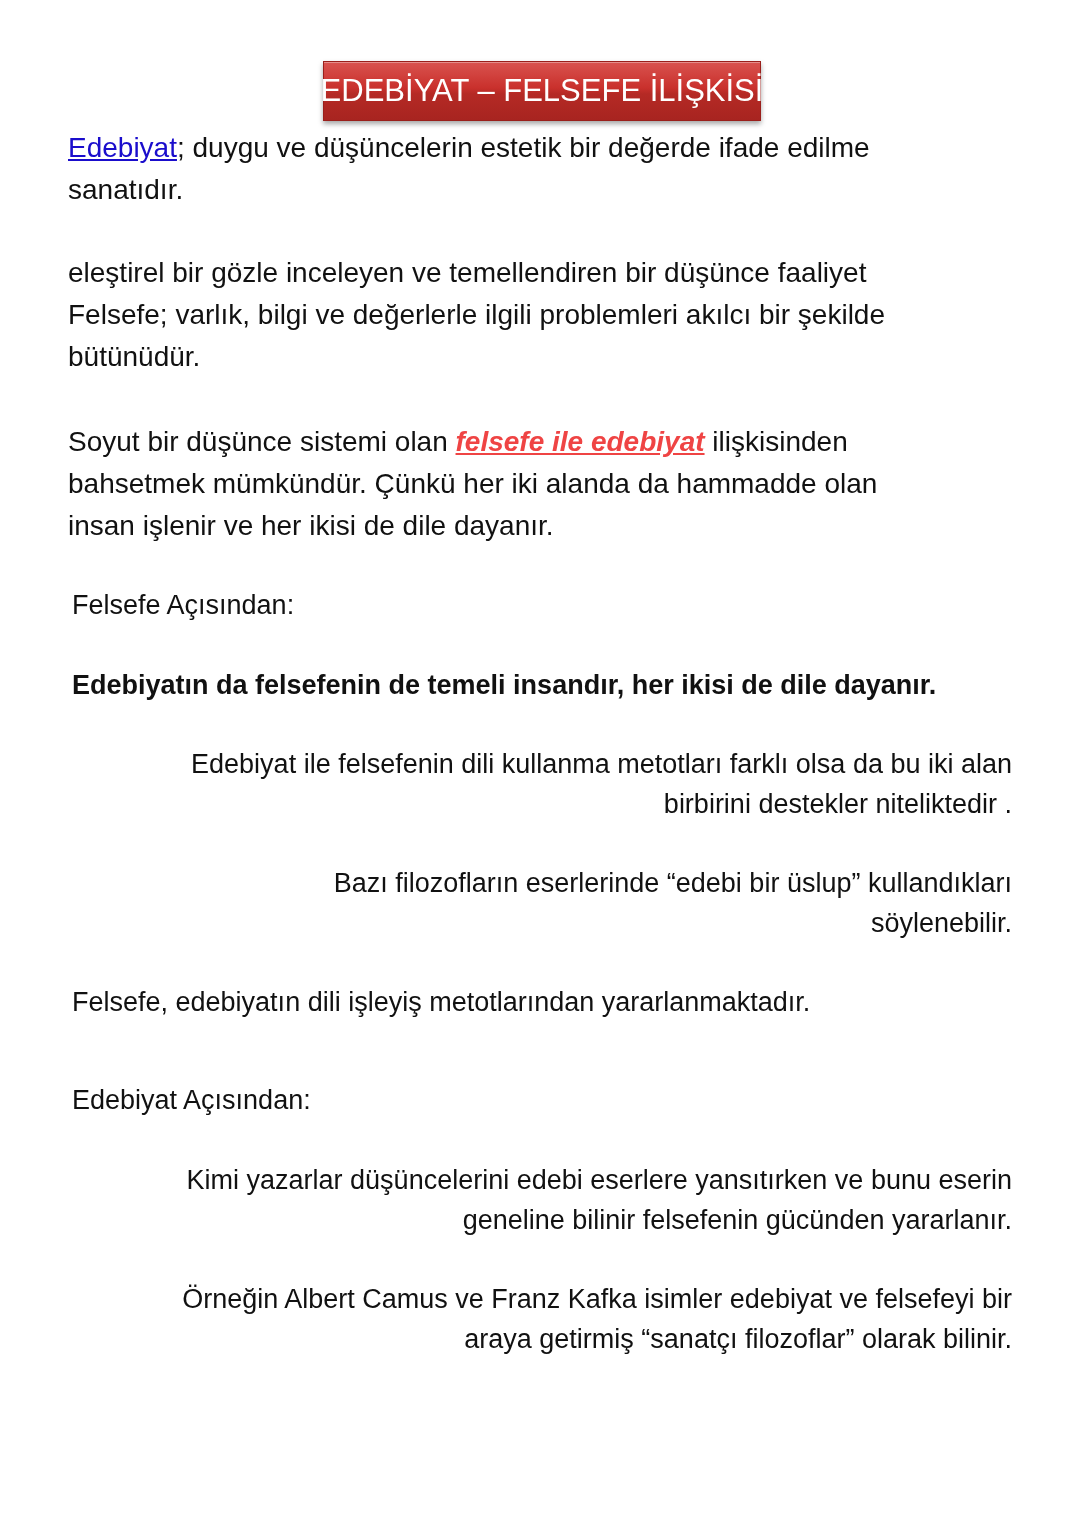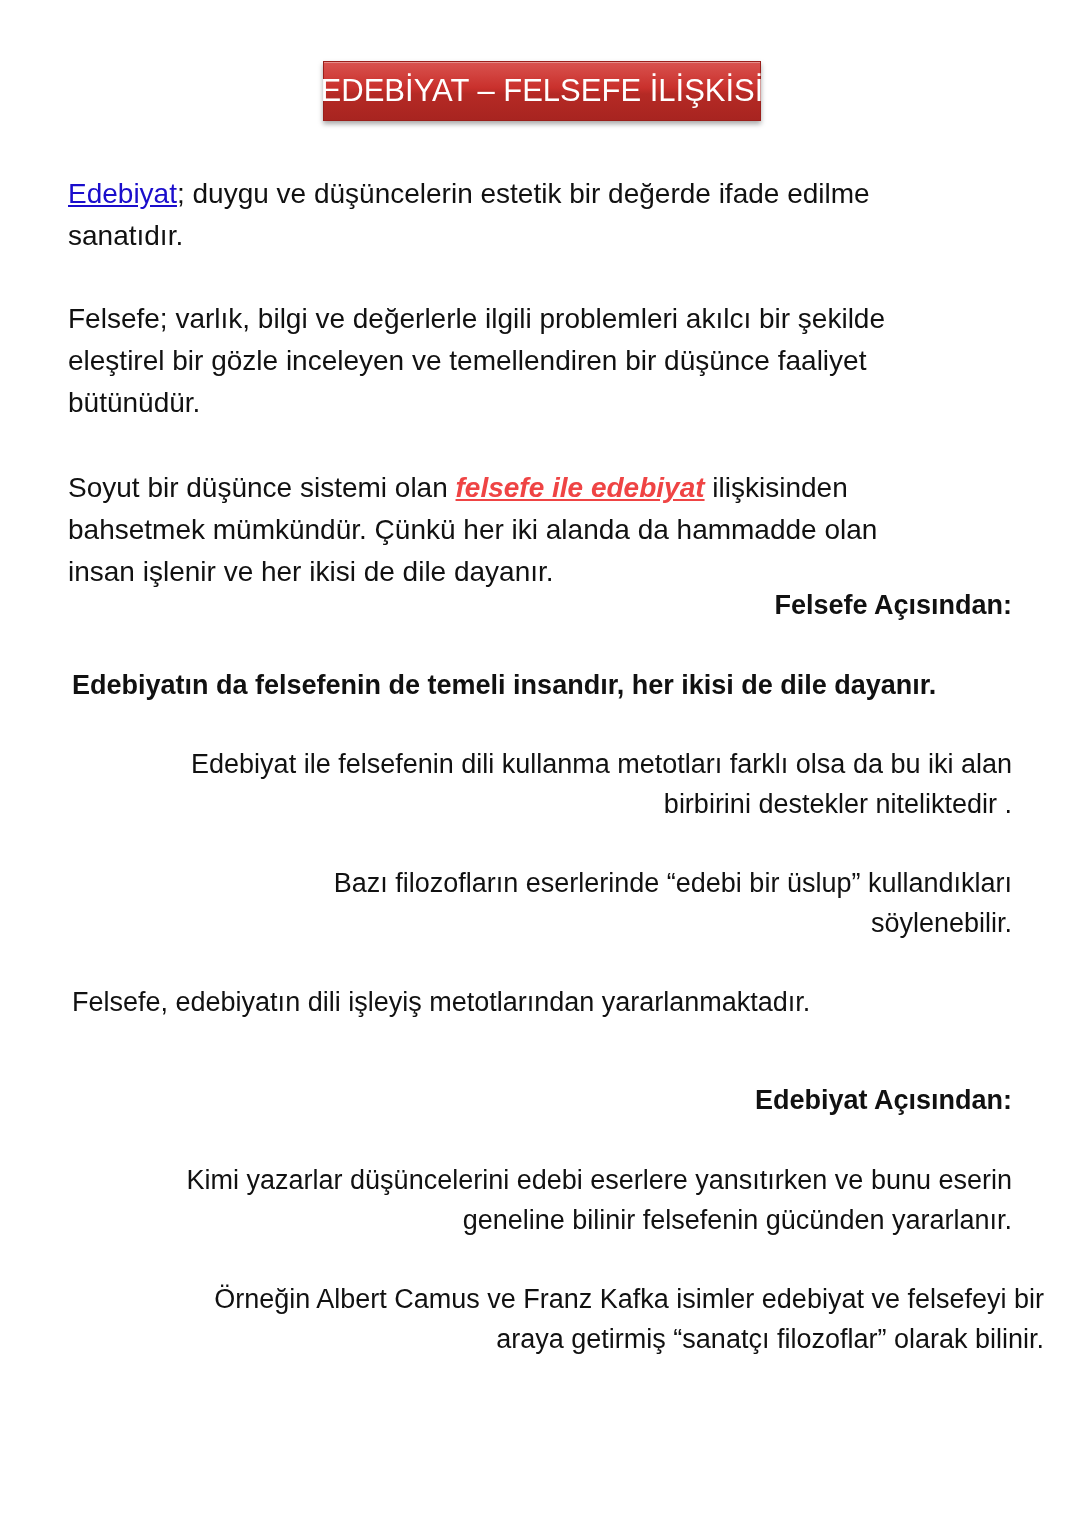--- a/index.html
+++ b/index.html
@@ -15,47 +15,47 @@
       box-shadow: 0 3px 5px rgba(0,0,0,0.35), inset 0 1px 0 rgba(255,255,255,0.35);
       box-sizing: border-box;
       display: flex; align-items: center; justify-content: center;
     }
     .title-text {
       color: #ffffff; font-size: 31px; letter-spacing: 0px; white-space: nowrap;
       font-family: "Liberation Sans", sans-serif;
     }
     .block {
       position: absolute; left: 68px; width: 910px; overflow: hidden;
-      font-size: 28px; line-height: 42px; white-space: nowrap; margin-top: 46px;
+      font-size: 28px; line-height: 42px; white-space: nowrap;
     }
     .block .line { display: block; height: 42px; }
     .block2 {
       position: absolute; left: 72px; width: 940px;
       font-size: 27px; line-height: 40px; white-space: nowrap;
     }
     .block2 .line { display: block; height: 40px; text-align: right; }
     a.link { color: #1a0dcc; text-decoration: underline; }
     a.link.bold { font-weight: bold; font-style: italic; color: #ef4444; }
-    .heading { font-weight: bold; text-align: right; }
+    .heading { font-weight: normal; }
   </style>
 </head>
 <body>
 
 <div class="title-banner">
   <span class="title-text">EDEBİYAT – FELSEFE İLİŞKİSİ</span>
 </div>
 
 <div class="block" style="top:127px;">
   <span class="line"><a class="link" href="#">Edebiyat</a><span>; duygu ve düşüncelerin estetik bir değerde ifade edilme</span></span>
   <span class="line">sanatıdır.</span>
 </div>
 
 <div class="block" style="top:252px;">
+  <span class="line">eleştirel bir gözle inceleyen ve temellendiren bir düşünce faaliyet</span>
   <span class="line">Felsefe; varlık, bilgi ve değerlerle ilgili problemleri akılcı bir şekilde</span>
-  <span class="line">eleştirel bir gözle inceleyen ve temellendiren bir düşünce faaliyet</span>
   <span class="line">bütünüdür.</span>
 </div>
 
 <div class="block" style="top:421px;">
   <span class="line"><span>Soyut bir düşünce sistemi olan </span><a class="link bold" href="#">felsefe ile edebiyat</a><span> ilişkisinden</span></span>
   <span class="line">bahsetmek mümkündür. Çünkü her iki alanda da hammadde olan</span>
   <span class="line">insan işlenir ve her ikisi de dile dayanır.</span>
 </div>
 
 <div class="block2 heading" style="top:585px;">Felsefe Açısından:</div>
@@ -74,16 +74,16 @@
 
 <div class="block2" style="top:982px;">Felsefe, edebiyatın dili işleyiş metotlarından yararlanmaktadır.</div>
 
 <div class="block2 heading" style="top:1080px;">Edebiyat Açısından:</div>
 
 <div class="block2" style="top:1160px;">
   <span class="line">Kimi yazarlar düşüncelerini edebi eserlere yansıtırken ve bunu eserin</span>
   <span class="line">geneline bilinir felsefenin gücünden yararlanır.</span>
 </div>
 
-<div class="block2" style="top:1279px;margin-left:32px;">
+<div class="block2" style="top:1279px;">
   <span class="line">Örneğin Albert Camus ve Franz Kafka isimler edebiyat ve felsefeyi bir</span>
   <span class="line">araya getirmiş “sanatçı filozoflar” olarak bilinir.</span>
 </div>
 
 </body></html>

